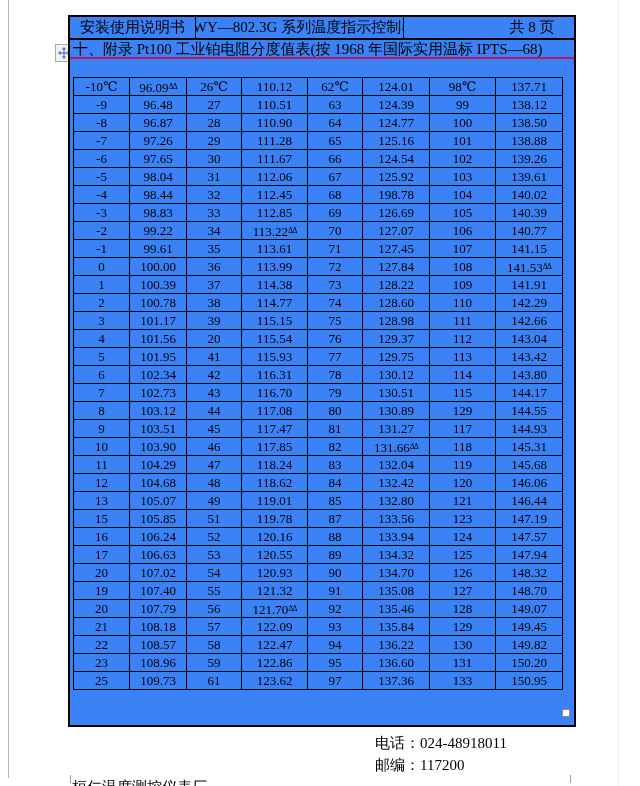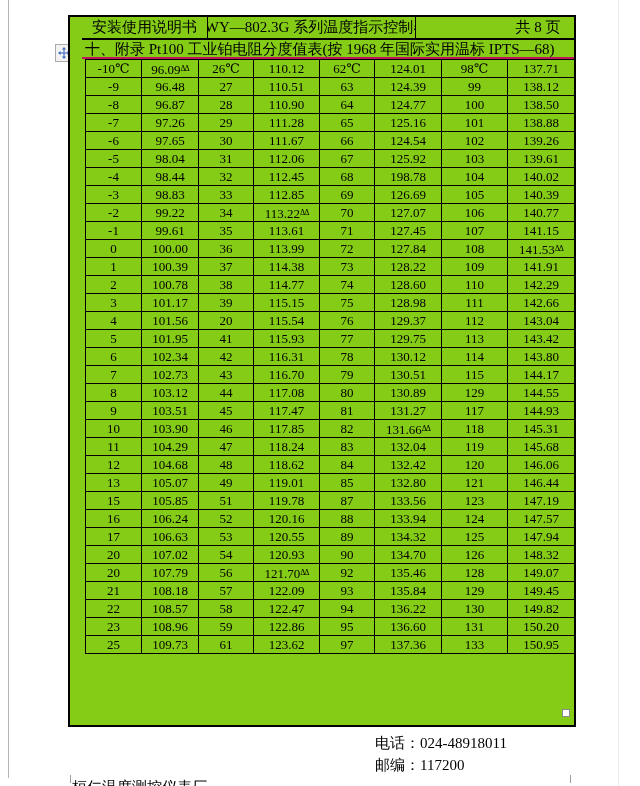--- a/index.html
+++ b/index.html
@@ -11,40 +11,40 @@
   }
   
   .boundary-left{position:absolute;left:8px;top:0;width:1px;height:778px;background:#b4b4b4;}
   .boundary-right{position:absolute;left:618px;top:0;width:1px;height:786px;background:#ededed;}
   .tick{position:absolute;width:1px;height:8px;background:#9a9a9a;top:775px;}
   .tick.l{left:70px;} .tick.r{left:570px;}
 
   
   .outer-table{
     position:absolute;left:68px;top:15px;width:508px;height:712px;
-    border:2px solid #000;box-sizing:border-box;background:#84cc16;padding-left:12px;
+    border:2px solid #000;box-sizing:border-box;background:#3b82f6;
   }
   .doc-head{display:flex;height:21px;border-bottom:2px solid #000;}
   .doc-head .hcell{
     box-sizing:border-box;border-right:1px solid #000;
     display:flex;align-items:center;justify-content:center;
     font-size:15px;white-space:nowrap;overflow:hidden;
   }
   .doc-head .hcell:last-child{border-right:none;}
   .hc1{width:126px;font-size:16px;}
   .hc2{width:208px;font-size:14px;}
   .hc3{width:86px;margin-top:33px;}
   .hc4{flex:1;}
   .title-row{
     height:19px;border-bottom:2px solid #be185d;
     font-size:15px;line-height:19px;white-space:nowrap;overflow:hidden;
     padding-left:3px;box-sizing:border-box;
   }
   
-  .tbl-wrap{padding-left:3px;}
+  .tbl-wrap{padding-left:3px;margin-top:18px;}
   table.pt100{border-collapse:collapse;table-layout:fixed;width:489px;}
   table.pt100 td{
     border:1px solid #000;height:17px;padding:0;
     text-align:center;vertical-align:middle;
     font-size:13px;line-height:13px;white-space:nowrap;overflow:hidden;
   }
   col.c1{width:56px}col.c2{width:57px}col.c3{width:55px}col.c4{width:66px}
   col.c5{width:55px}col.c6{width:67px}col.c7{width:66px}col.c8{width:67px}
   .mk{font-size:8px;vertical-align:3px;letter-spacing:-1px;}
 
@@ -382,20 +382,30 @@
             <td>20</td>
             <td>107.02</td>
             <td>54</td>
             <td>120.93</td>
             <td>90</td>
             <td>134.70</td>
             <td>126</td>
             <td>148.32</td>
           </tr>
           <tr>
+            <td>19</td>
+            <td>107.40</td>
+            <td>55</td>
+            <td>121.32</td>
+            <td>91</td>
+            <td>135.08</td>
+            <td>127</td>
+            <td>148.70</td>
+          </tr>
+          <tr>
             <td>20</td>
             <td>107.79</td>
             <td>56</td>
             <td>121.70<span class="mk">ΔΔ</span></td>
             <td>92</td>
             <td>135.46</td>
             <td>128</td>
             <td>149.07</td>
           </tr>
           <tr>

